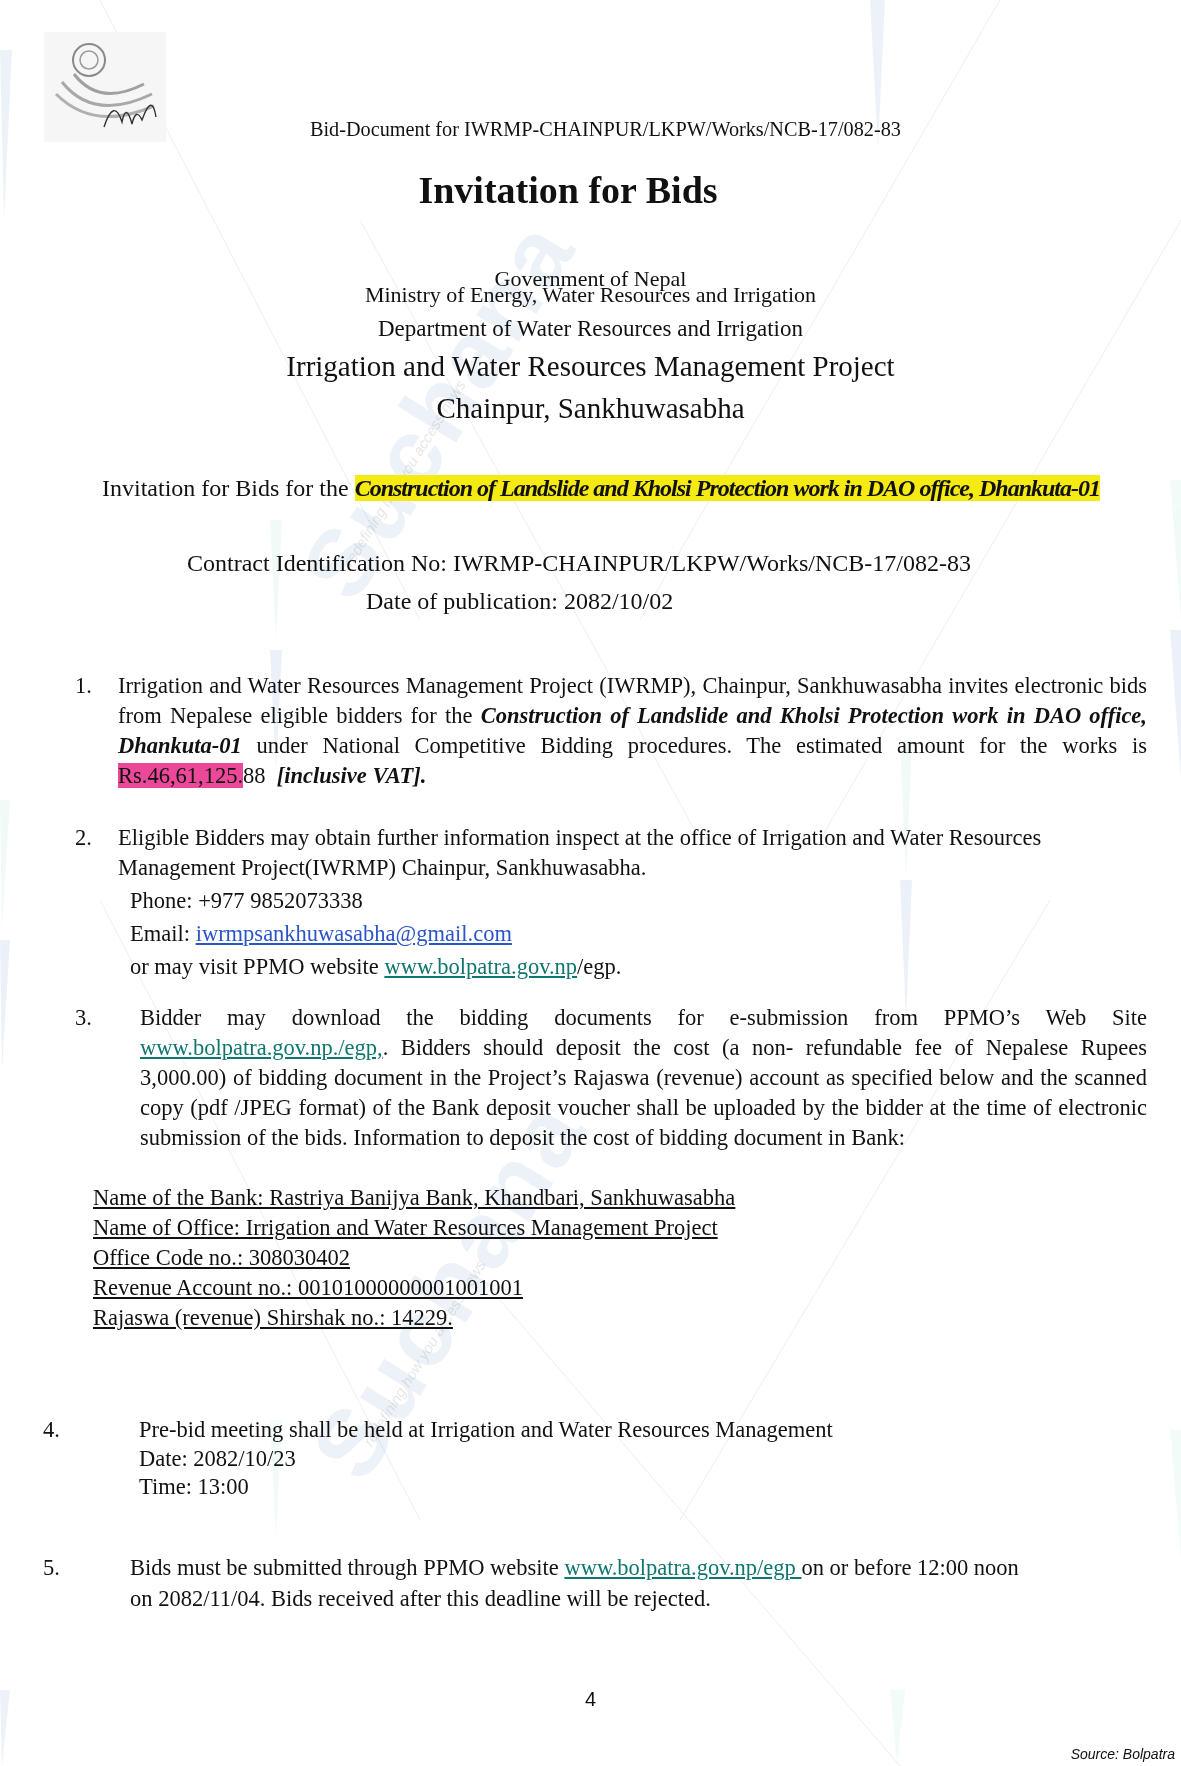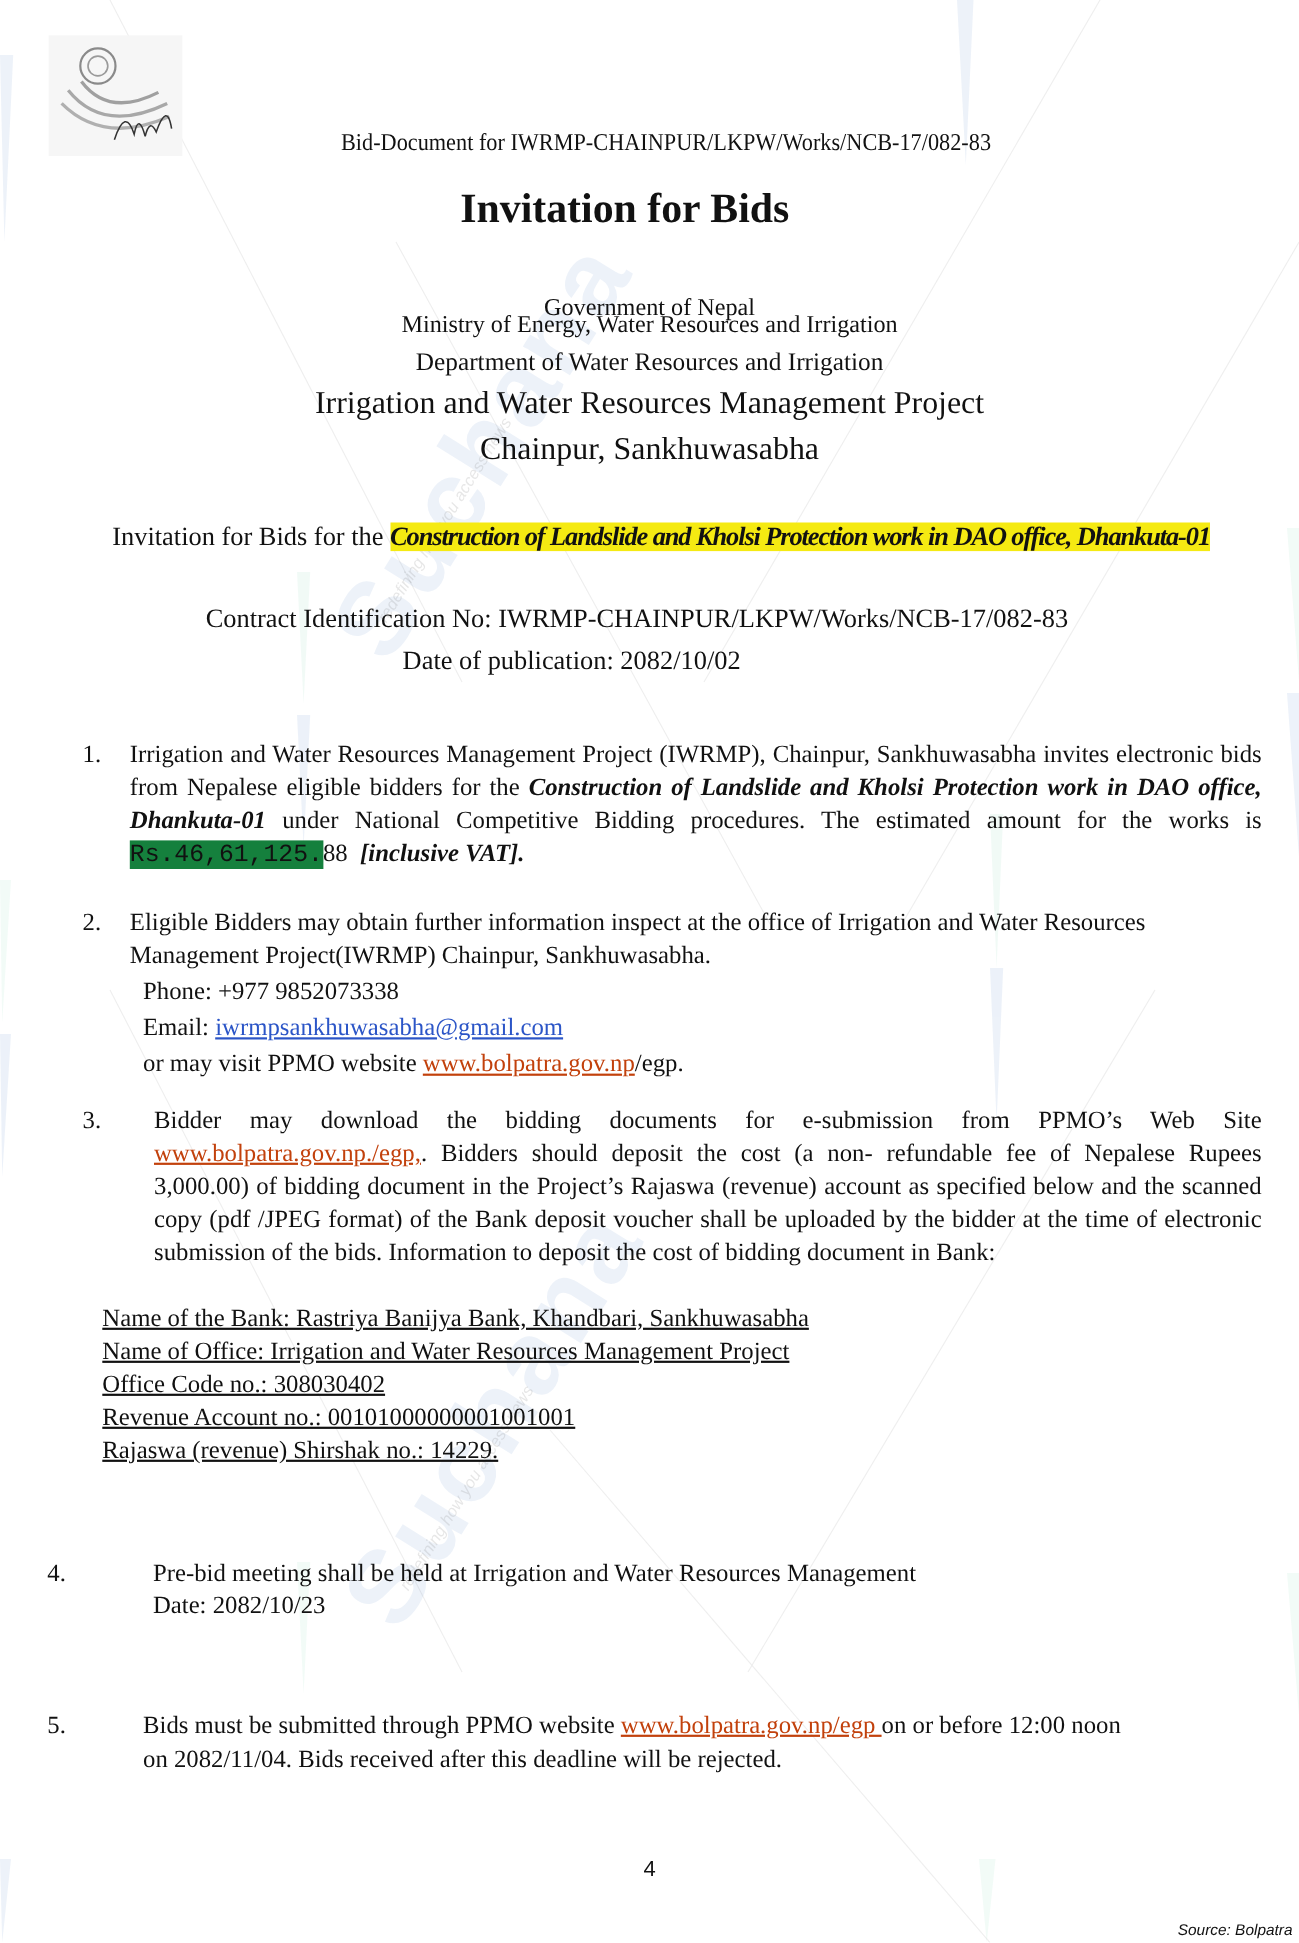--- a/index.html
+++ b/index.html
@@ -22,22 +22,22 @@
   }
   .stamp { position:absolute; left:44px; top:32px; width:122px; height:110px; }
   .running-head { left:310px; top:116px; font-size:22px; transform:scaleX(0.92); transform-origin:left; }
   .title { left:0; width:1136px; top:168px; text-align:center; font-size:38px; font-weight:bold; }
   .org { left:0; width:1181px; text-align:center; }
   .invite { position:absolute; left:56px; top:470px; width:1090px; font-size:24px; line-height:37px; text-align:center; }
   .hl { background:#f5ea12; font-style:italic; font-weight:bold; letter-spacing:-1px; }
   .item { position:absolute; font-size:22.5px; line-height:30px; }
   .num { position:absolute; }
   .just { text-align:justify; text-align-last:left; }
-  .amt { background:#15803d;font-family:Liberation Mono, monospace; }
-  a.link { color:#c2410c; text-decoration:underline; }
+  .amt { background:#ec4899; }
+  a.link { color:#0f766e; text-decoration:underline; }
   a.email { color:#2b55c7; text-decoration:underline; }
   .pageno { left:0; width:1181px; text-align:center; top:1688px; font-family:"Liberation Sans", sans-serif; font-size:20px; }
   .source { right:6px; top:1746px; font-family:"Liberation Sans", sans-serif; font-style:italic; font-size:14px; }
 </style>
 </head>
 <body>
 
 <div class="wm" style="left:0;top:0;width:1181px;height:1766px;">
   <svg width="1181" height="1766" style="position:absolute;left:0;top:0">
     <g opacity="0.10">
@@ -135,20 +135,21 @@
     <div>Revenue Account no.: 00101000000001001001</div>
     <div>Rajaswa (revenue) Shirshak no.: 14229.</div>
   </div>
 </div>
 
 <div class="item" style="left:43px;top:1416px;width:1100px;line-height:28.5px;">
   <span class="num" style="left:0;top:0;">4.</span>
   <div style="margin-left:96px;">
     <div>Pre-bid meeting shall be held at Irrigation and Water Resources Management</div>
     <div>Date: 2082/10/23</div>
+    <div>Time: 13:00</div>
   </div>
 </div>
 
 <div class="item" style="left:43px;top:1552px;width:1110px;line-height:31px;">
   <span class="num" style="left:0;top:0;">5.</span>
   <div style="margin-left:87px;">
     <div><span>Bids must be submitted through PPMO website </span><a class="link">www.bolpatra.gov.np/egp </a><span>on or before 12:00 noon</span></div>
     <div>on 2082/11/04.  Bids received after this deadline will be rejected.</div>
   </div>
 </div>

